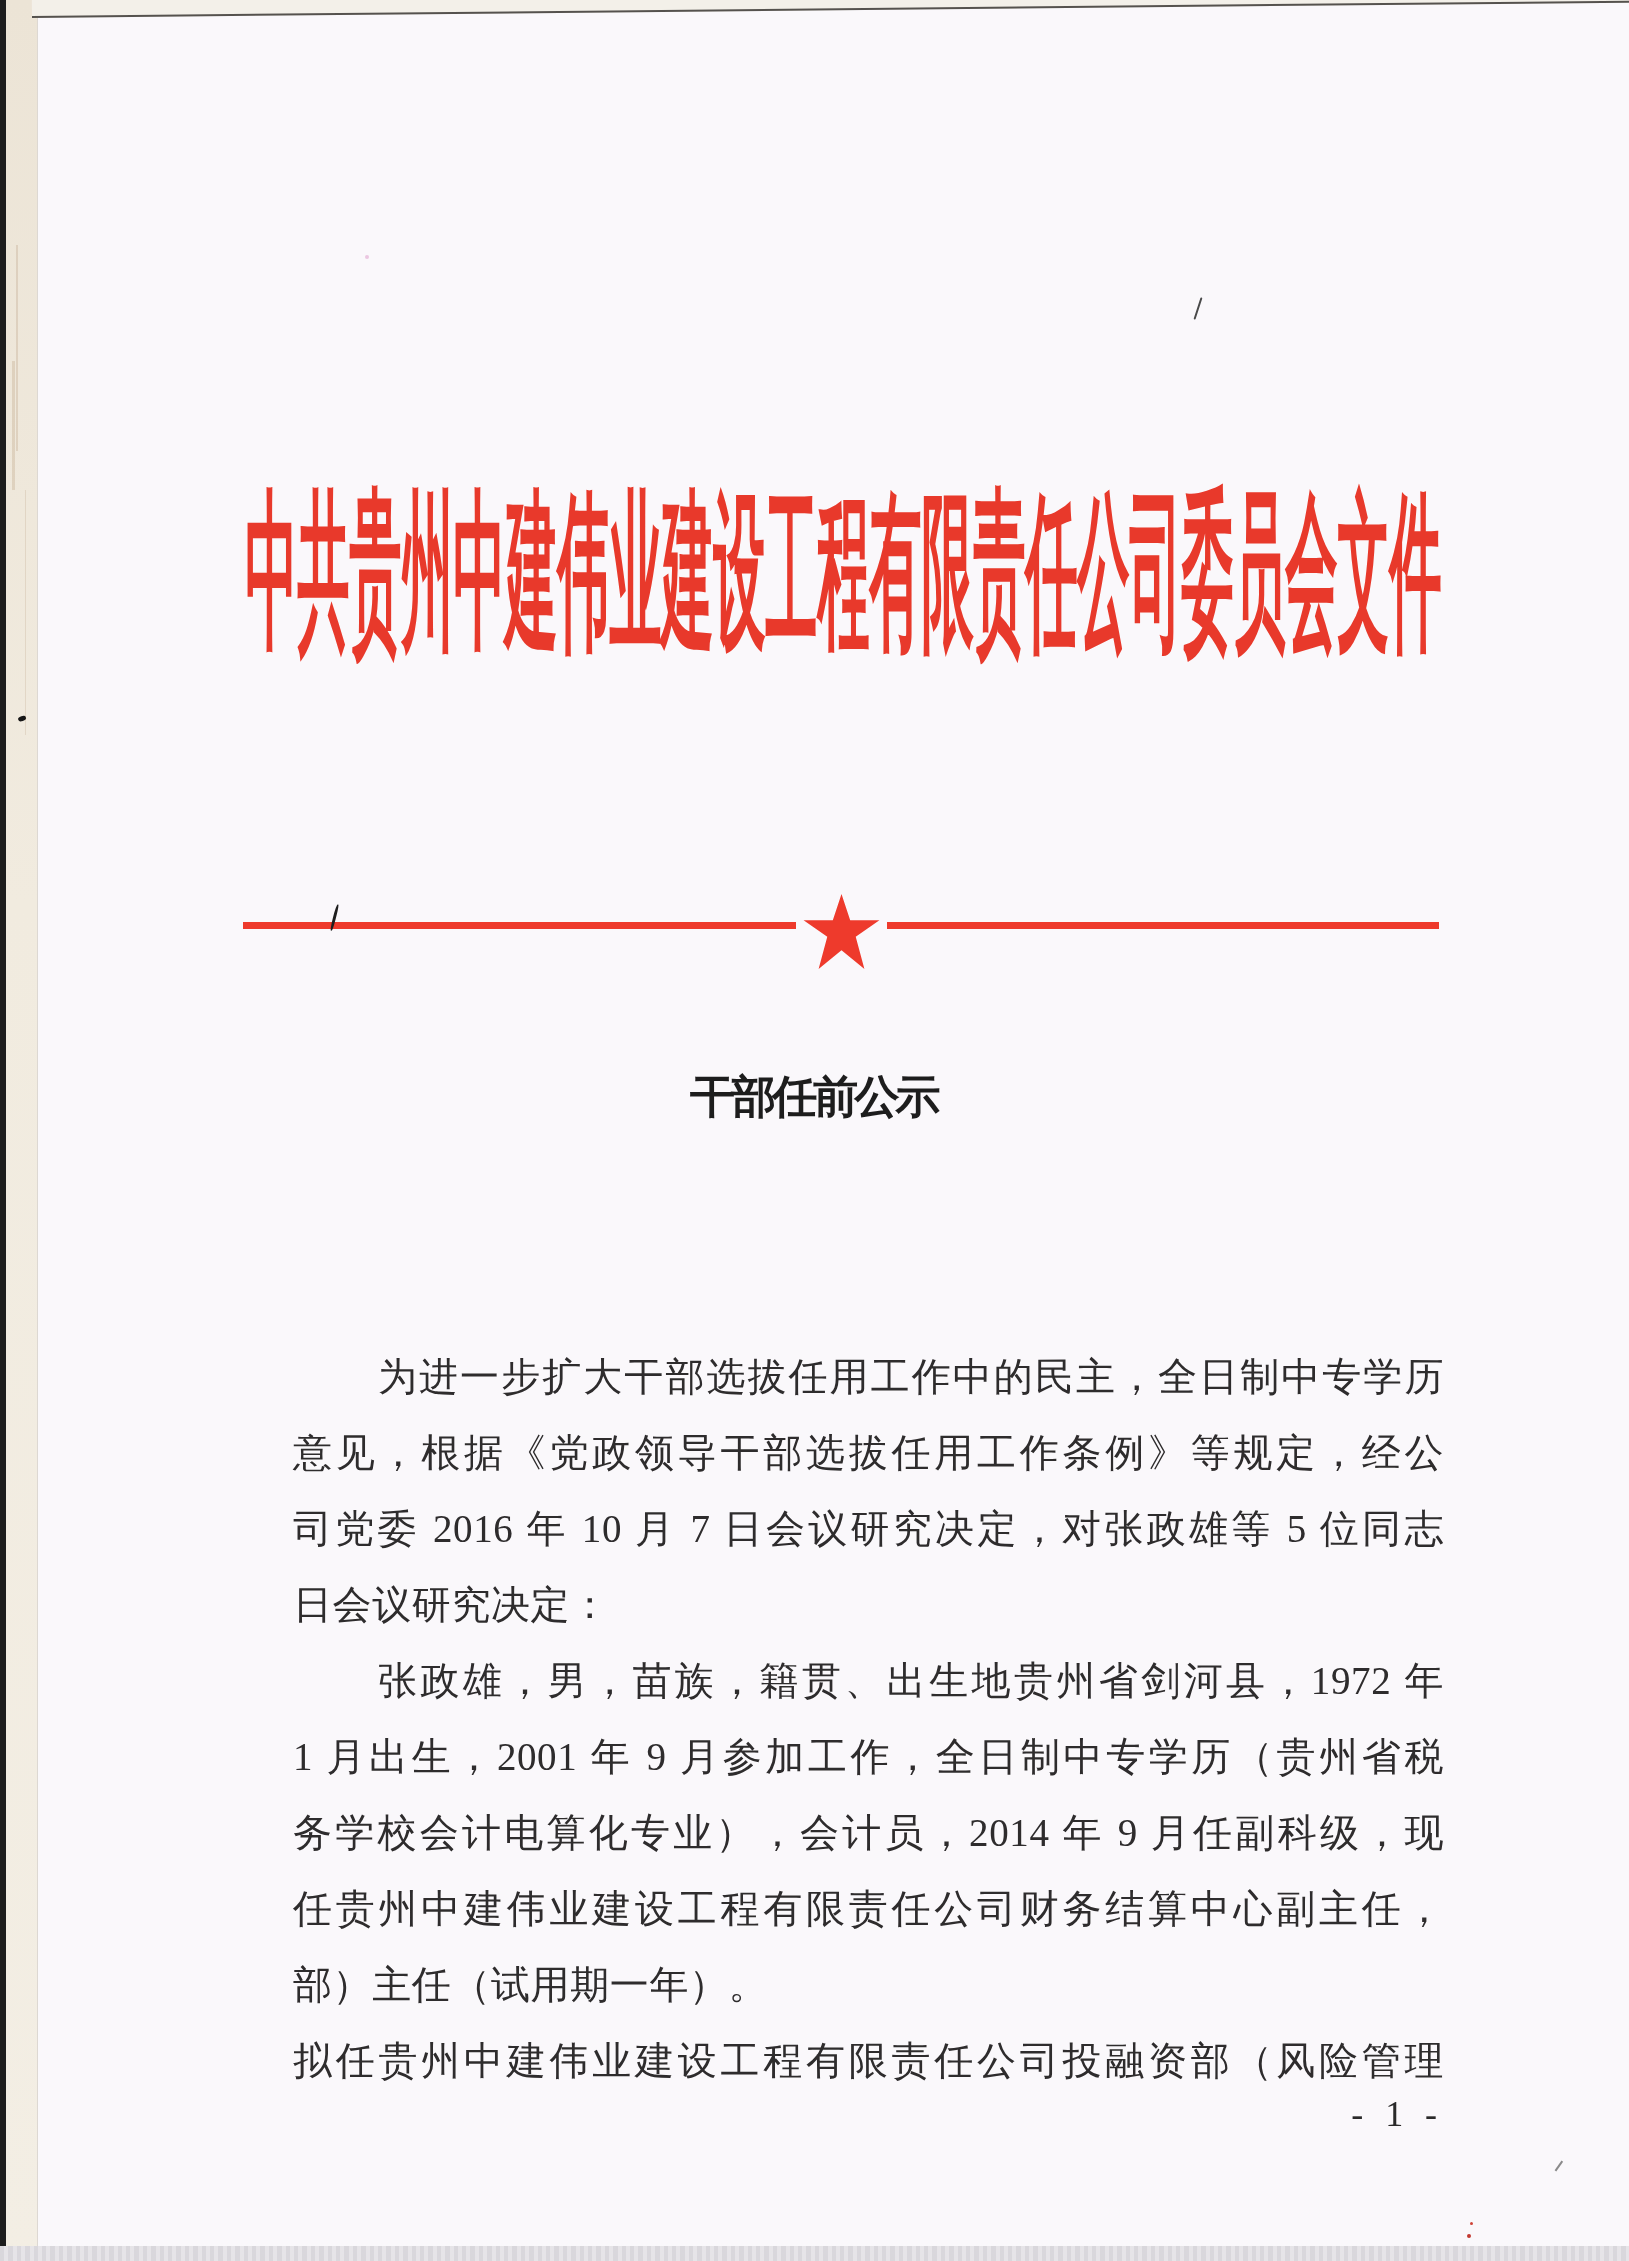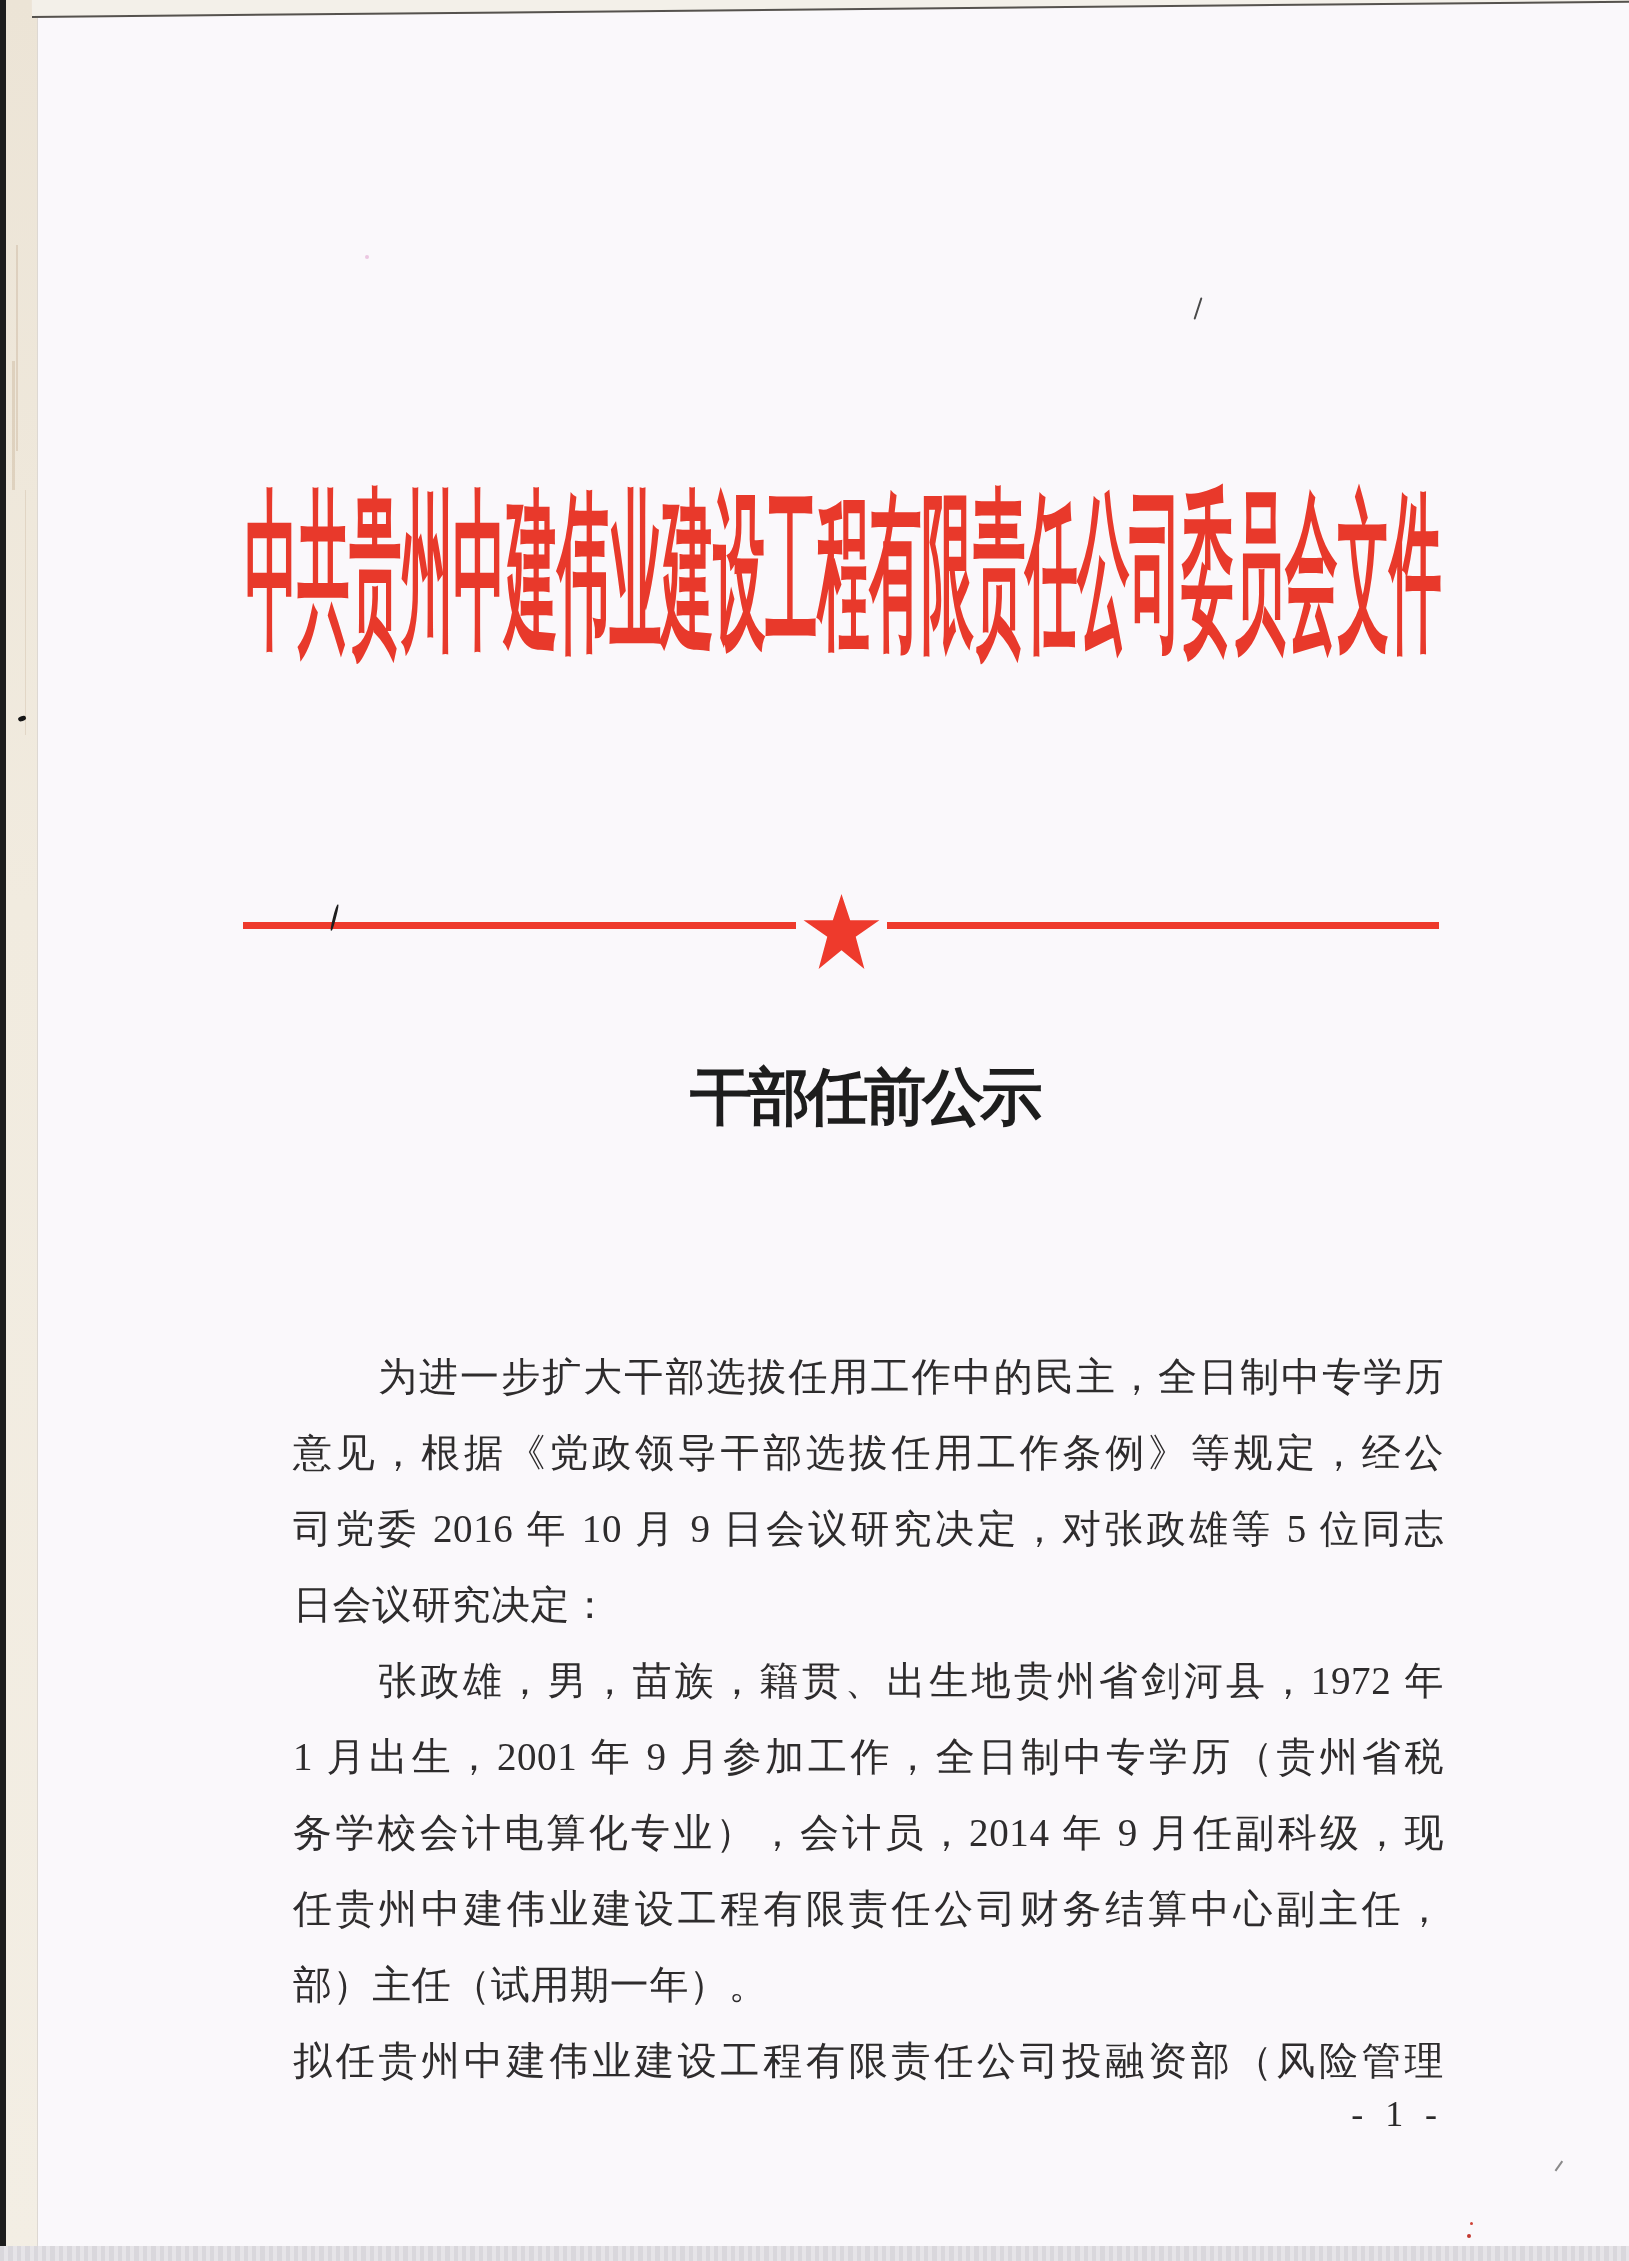--- a/index.html
+++ b/index.html
@@ -27,21 +27,21 @@
          transform:scaleY(3.30);transform-origin:center center;}
   
   .divider{position:absolute;left:0;top:0;width:1630px;z-index:2;}
   .line-seg{position:absolute;height:7px;top:922px;}
   .line-left{left:243px;width:553px;}
   .line-right{left:887px;width:552px;}
   .star{position:absolute;left:802px;top:894px;width:79px;height:75px;
         clip-path:polygon(50% 0%,61% 35%,98% 35%,68% 57%,79% 100%,50% 75%,21% 100%,32% 57%,2% 35%,39% 35%);}
   
   .doc-title{position:absolute;left:690px;top:1065px;width:387px;height:71px;
-        font-size:62px;line-height:64px;font-weight:bold;letter-spacing:-3.9px;
+        font-size:45px;line-height:64px;font-weight:bold;letter-spacing:-3.9px;
         white-space:nowrap;z-index:2;}
   
   .body-block{position:absolute;left:293px;top:1339px;width:1151px;z-index:2;
         font-size:39px;line-height:76px;color:#2e2c2d;}
   .body-line{height:76px;text-align:justify;text-align-last:justify;
         letter-spacing:0.6px;white-space:nowrap;}
   .body-line.indent{text-indent:85px;}
   .body-line.para-end{text-align-last:left;}
   
   .page-num{position:absolute;left:1328px;top:2092px;width:135px;height:45px;
@@ -83,21 +83,21 @@
     <div class="line-seg line-left" style="background:#ee3a2c;"></div>
     <div class="line-seg line-right" style="background:#ee3a2c;"></div>
     <div class="star" style="background:#ee3a2c;"></div>
   </div>
 
   <div class="doc-title" style="color:#1d1d1d;">干部任前公示</div>
 
   <div class="body-block">
     <div class="body-line indent">为进一步扩大干部选拔任用工作中的民主，全日制中专学历</div>
     <div class="body-line">意见，根据《党政领导干部选拔任用工作条例》等规定，经公</div>
-    <div class="body-line">司党委 2016 年 10 月 9 日会议研究决定，对张政雄等 5 位同志</div>
+    <div class="body-line">司党委 2016 年 10 月 7 日会议研究决定，对张政雄等 5 位同志</div>
     <div class="body-line para-end">日会议研究决定：</div>
     <div class="body-line indent">张政雄，男，苗族，籍贯、出生地贵州省剑河县，1972 年</div>
     <div class="body-line">1 月出生，2001 年 9 月参加工作，全日制中专学历（贵州省税</div>
     <div class="body-line">务学校会计电算化专业），会计员，2014 年 9 月任副科级，现</div>
     <div class="body-line">任贵州中建伟业建设工程有限责任公司财务结算中心副主任，</div>
     <div class="body-line para-end">部）主任（试用期一年）。</div>
     <div class="body-line">拟任贵州中建伟业建设工程有限责任公司投融资部（风险管理</div>
   </div>
 
   <div class="page-num">- 1 -</div>

